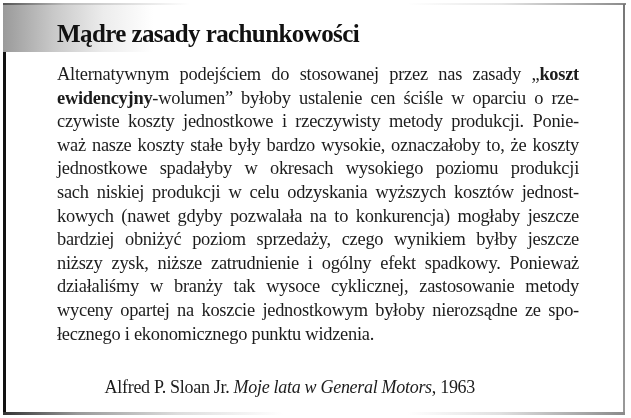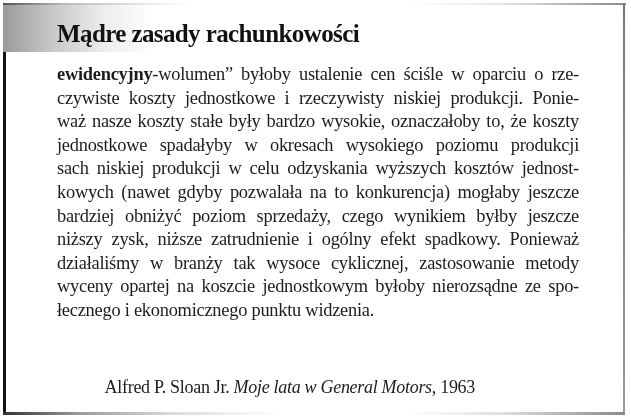--- a/index.html
+++ b/index.html
@@ -31,22 +31,23 @@
 <div class="box">
   <div class="header-band"></div>
   <div class="top-line"></div>
   <div class="left-line"></div>
   <div class="right-line"></div>
   <div class="bottom-line"></div>
 
   <div class="title">Mądre zasady rachunkowości</div>
 
   <div class="body-text">
+    <span class="line"><span>Alternatywnym podejściem do stosowanej przez nas zasady „</span><b>koszt</b></span>
     <span class="line"><b>ewidencyjny</b><span>-wolumen” byłoby ustalenie cen ściśle w oparciu o rze-</span></span>
-    <span class="line">czywiste koszty jednostkowe i rzeczywisty niskiej produkcji. Ponie-</span>
+    <span class="line">czywiste koszty jednostkowe i rzeczywisty metody produkcji. Ponie-</span>
     <span class="line">waż nasze koszty stałe były bardzo wysokie, oznaczałoby to, że koszty</span>
     <span class="line">jednostkowe spadałyby w okresach wysokiego poziomu produkcji</span>
     <span class="line">sach niskiej produkcji w celu odzyskania wyższych kosztów jednost-</span>
     <span class="line">kowych (nawet gdyby pozwalała na to konkurencja) mogłaby jeszcze</span>
     <span class="line">bardziej obniżyć poziom sprzedaży, czego wynikiem byłby jeszcze</span>
     <span class="line">niższy zysk, niższe zatrudnienie i ogólny efekt spadkowy. Ponieważ</span>
     <span class="line">działaliśmy w branży tak wysoce cyklicznej, zastosowanie metody</span>
     <span class="line">wyceny opartej na koszcie jednostkowym byłoby nierozsądne ze spo-</span>
     <span class="line last">łecznego i ekonomicznego punktu widzenia.</span>
   </div>

